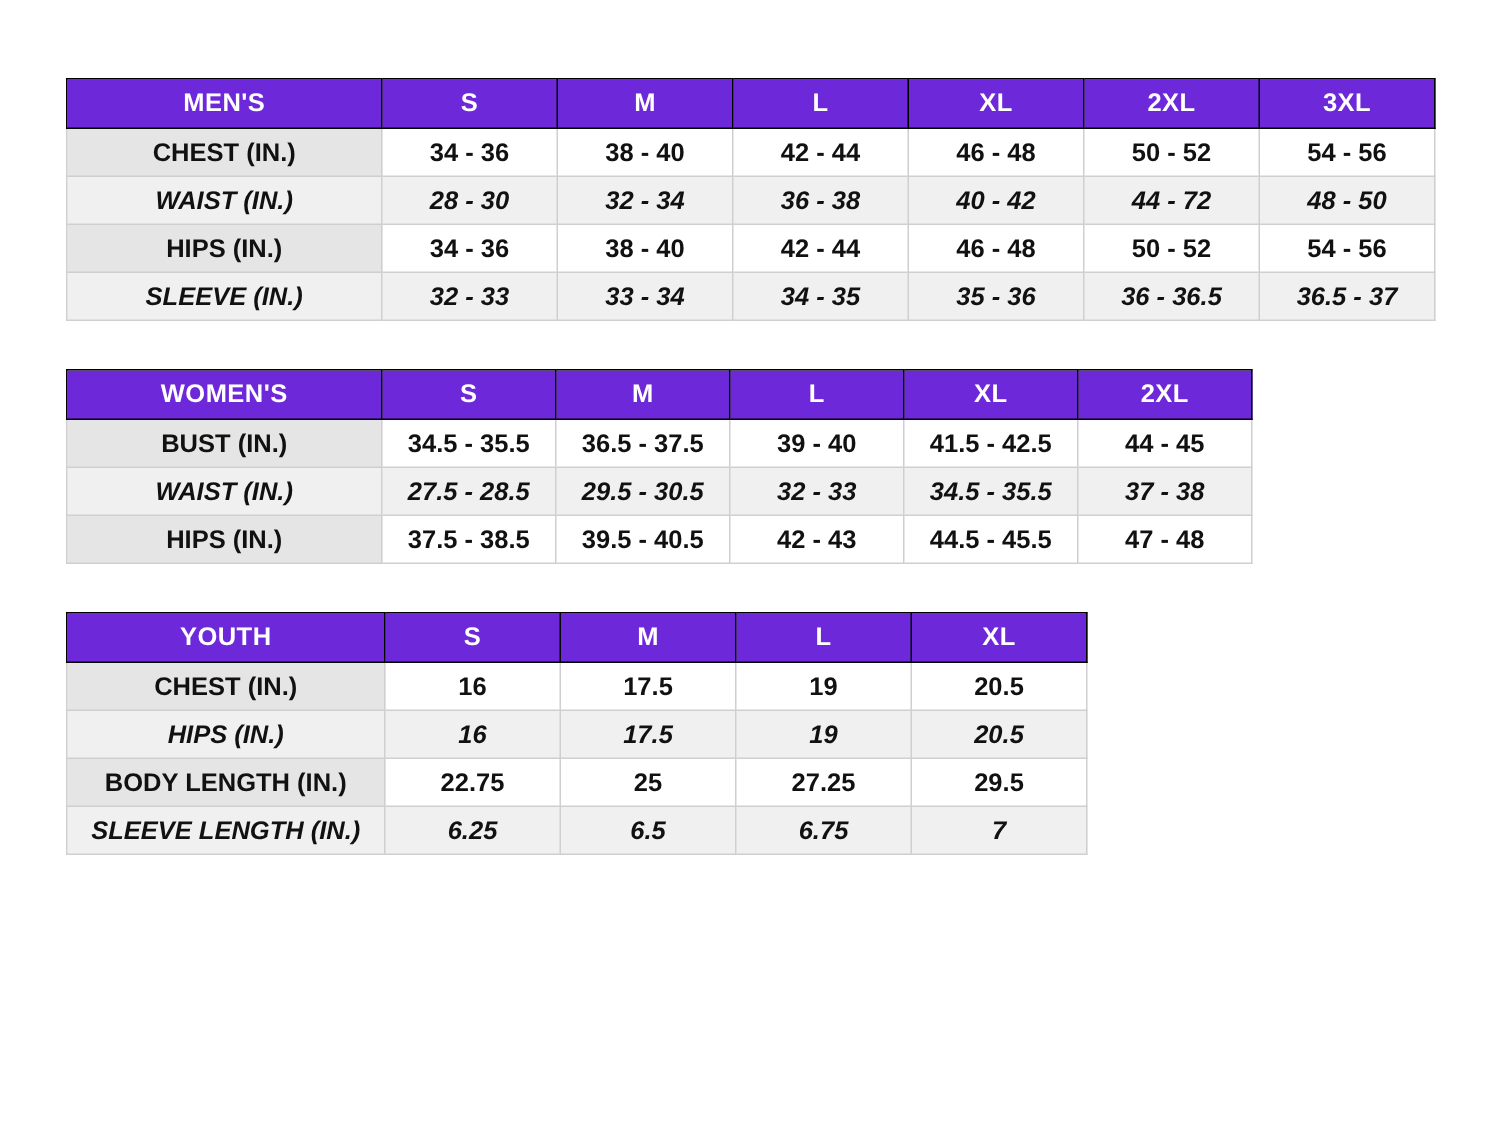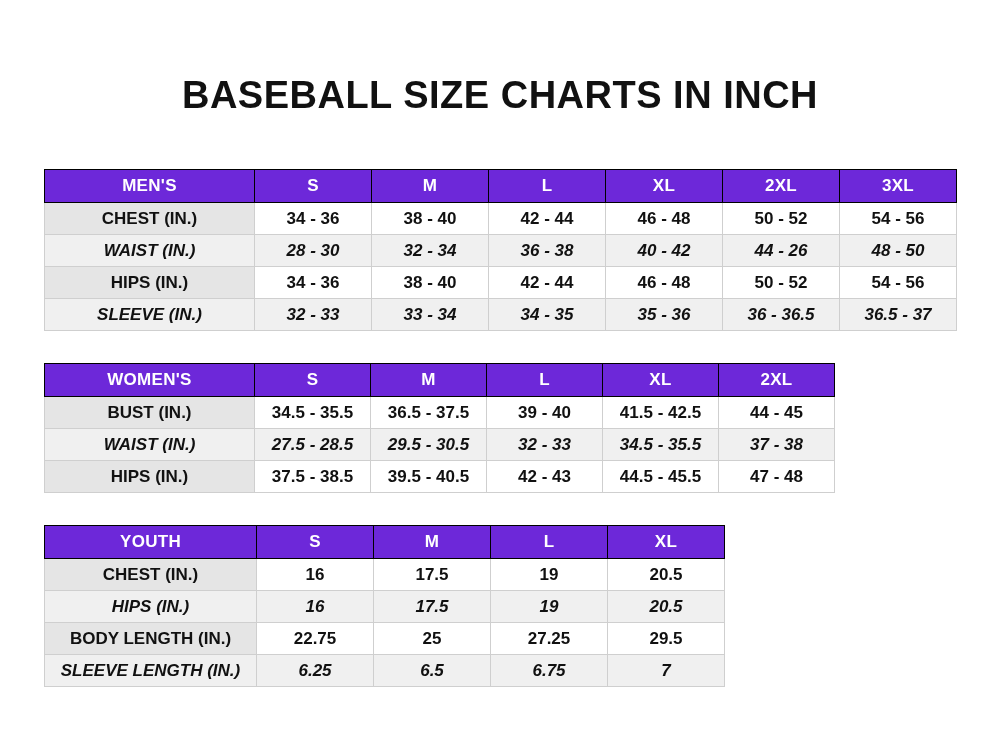--- a/index.html
+++ b/index.html
@@ -78,21 +78,20 @@
   .womens col.lbl { width: 210px; }
   .womens col.val { width: 116px; }
   .youth col.lbl  { width: 212px; }
   .youth col.val  { width: 117px; }
 </style>
 </head>
 <body>
 
 <div class="page">
 
-  <h1 class="title">BASEBALL SIZE CHARTS IN INCH</h1>
 
   <div class="tables">
 
     <table class="mens">
       <colgroup>
         <col class="lbl">
           <col class="val">
           <col class="val">
           <col class="val">
           <col class="val">
@@ -119,21 +118,21 @@
           <td>46 - 48</td>
           <td>50 - 52</td>
           <td>54 - 56</td>
         </tr>
         <tr class="alt">
           <td class="rowlabel">WAIST (IN.)</td>
           <td>28 - 30</td>
           <td>32 - 34</td>
           <td>36 - 38</td>
           <td>40 - 42</td>
-          <td>44 - 26</td>
+          <td>44 - 72</td>
           <td>48 - 50</td>
         </tr>
         <tr>
           <td class="rowlabel">HIPS (IN.)</td>
           <td>34 - 36</td>
           <td>38 - 40</td>
           <td>42 - 44</td>
           <td>46 - 48</td>
           <td>50 - 52</td>
           <td>54 - 56</td>

